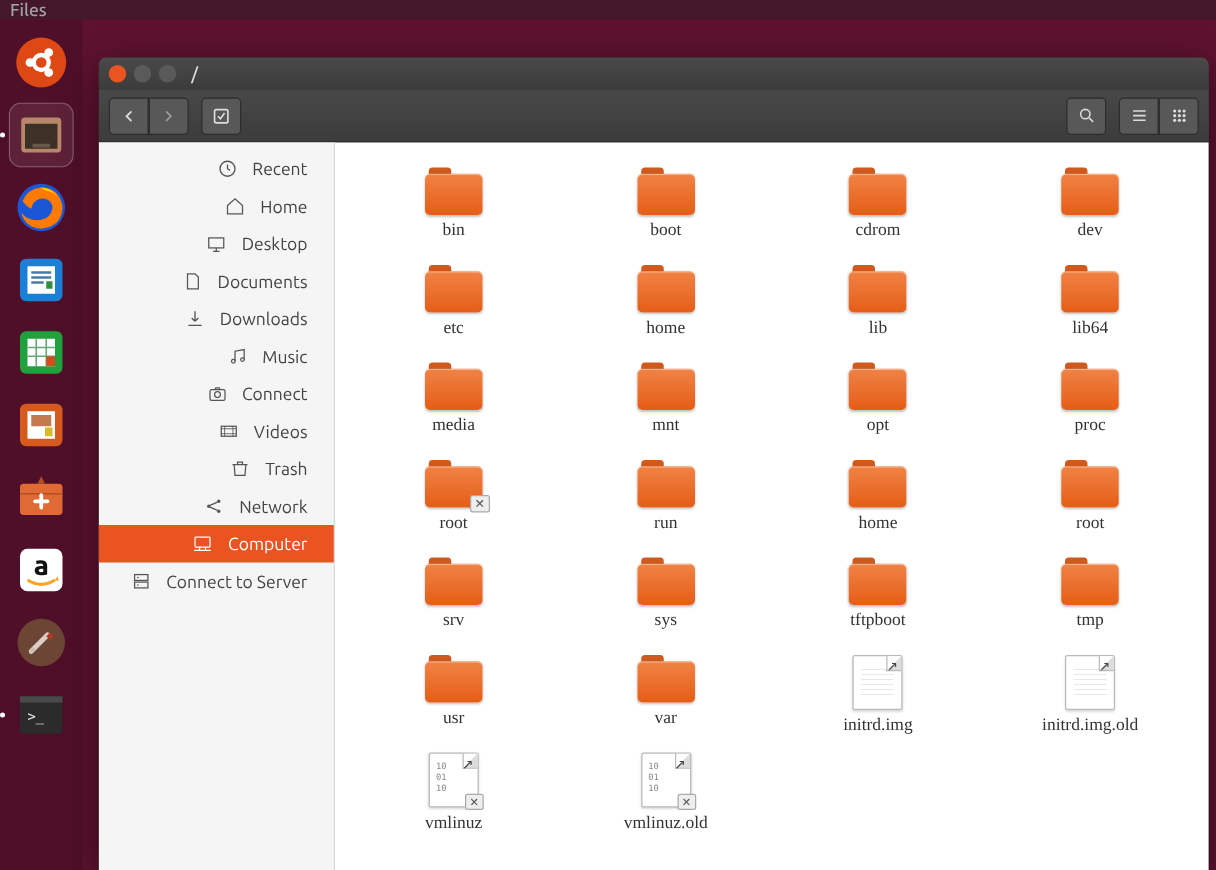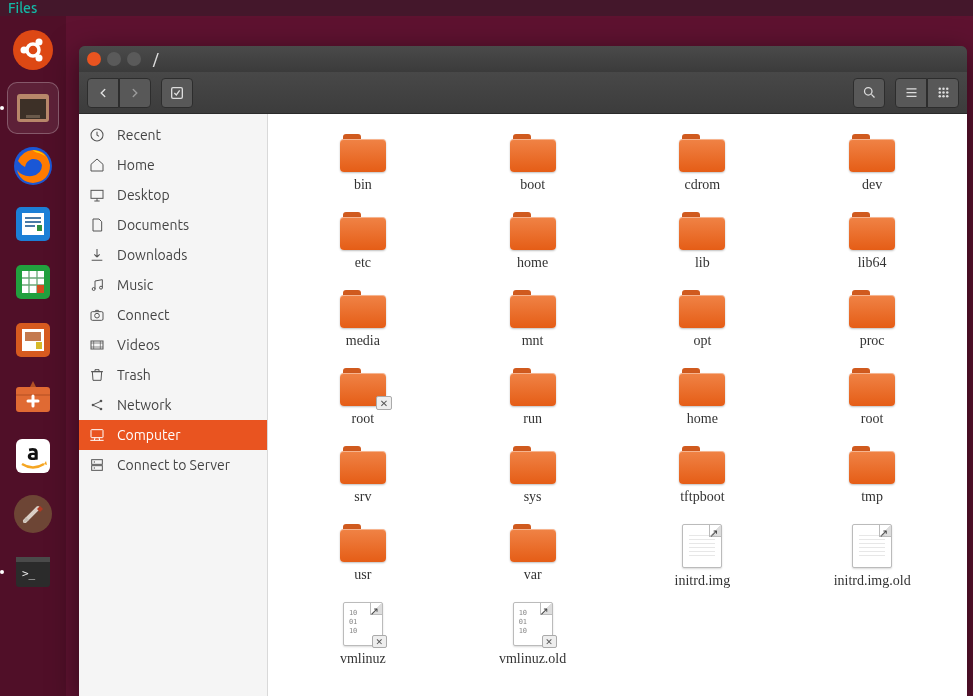--- a/index.html
+++ b/index.html
@@ -1,20 +1,20 @@
 <!DOCTYPE html>
 <html><head>
 <meta charset="utf-8">
 <style>
 * { box-sizing: border-box; margin: 0; padding: 0; }
 html, body { width: 973px; height: 696px; font-family: Ubuntu, "Segoe UI", sans-serif; font-size: 14px; overflow: hidden; }
 body { background: #5e1230; display: flex; flex-direction: column; }
 
 
-.menubar { height: 24px; background: #44172b; color: #14b8a6; display: flex; align-items: center; padding: 0 8px; font-weight: 500; }
+.menubar { height: 24px; background: #44172b; color: #a3a3a3; display: flex; align-items: center; padding: 0 8px; font-weight: 500; }
 
 
 .main { flex: 1; display: flex; }
 
 
 .launcher { width: 66px; background: rgba(0,0,0,0.15); display: flex; flex-direction: column; align-items: center; padding-top: 8px; gap: 6px; }
 .launch-item { width: 52px; height: 52px; border-radius: 10px; display: flex; align-items: center; justify-content: center; position: relative; cursor: pointer; }
 .launch-item.active { background: rgba(255,255,255,0.08); box-shadow: inset 0 0 0 1px rgba(255,255,255,0.25); }
 .launch-item svg { width: 42px; height: 42px; }
 .launch-pip { position: absolute; left: -7px; top: 50%; transform: translateY(-50%); width: 4px; height: 4px; background: #fff; border-radius: 2px; }
@@ -32,21 +32,21 @@
 .tb-group { display: flex; }
 .tb-btn { width: 32px; height: 30px; background: #585858; border: 1px solid #2d2d2d; display: flex; align-items: center; justify-content: center; cursor: pointer; }
 .tb-btn:first-child { border-radius: 4px 0 0 4px; }
 .tb-btn:last-child { border-radius: 0 4px 4px 0; }
 .tb-btn.single { border-radius: 4px; margin-left: 6px; }
 .tb-spacer { flex: 1; }
 
 
 .content { flex: 1; display: flex; background: #fff; }
 .sidebar { width: 189px; background: #f5f5f5; border-right: 1px solid #d9d9d9; padding-top: 6px; }
-.sb-item { height: 30px; display: flex; align-items: center; padding: 0 10px; gap: 12px; color: #444; cursor: pointer; }
+.sb-item { height: 30px; display: flex; align-items: center; padding: 0 21px; gap: 12px; color: #444; cursor: pointer; justify-content: flex-end; }
 .sb-item.selected { background: #e95420; color: #ffffff; }
 .sb-item svg { width: 16px; height: 16px; flex-shrink: 0; }
 .sb-item.selected svg { stroke: #fff; fill: #fff; }
 
 .pane { flex: 1; overflow: auto; padding: 18px 10px; font-family: Liberation Serif, serif; }
 .grid { display: grid; grid-template-columns: repeat(4, 1fr); }
 .item { display: flex; flex-direction: column; align-items: center; height: 78px; cursor: pointer; padding-top: 2px; }
 .item-label { margin-top: 5px; color: #333; font-size: 14px; text-align: center; }
 
 

